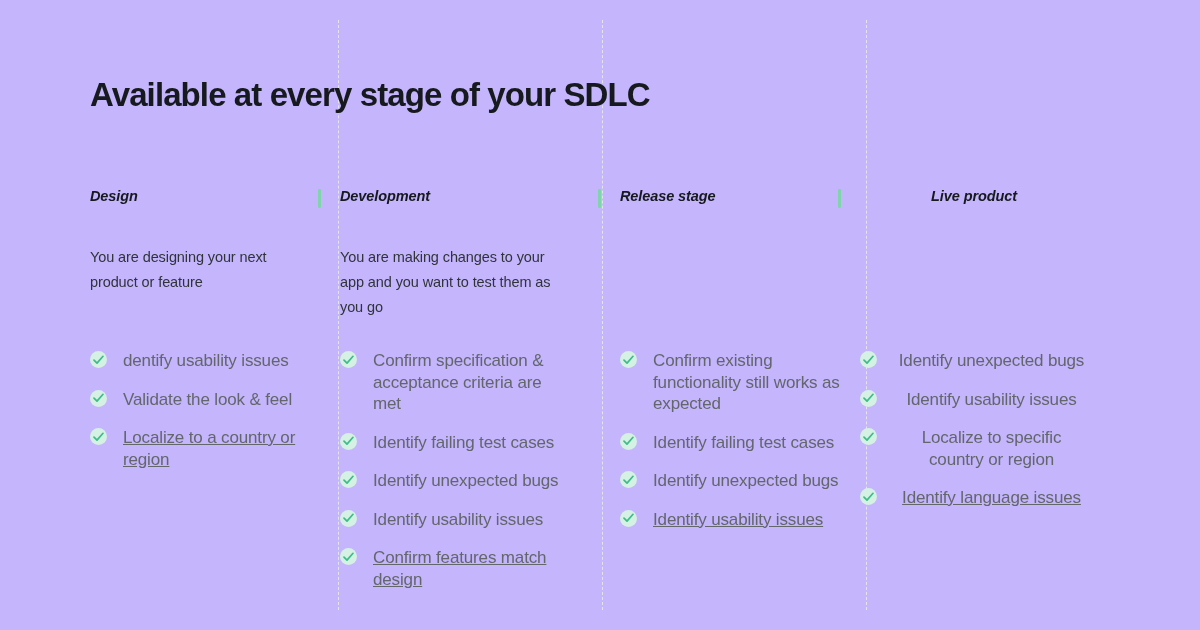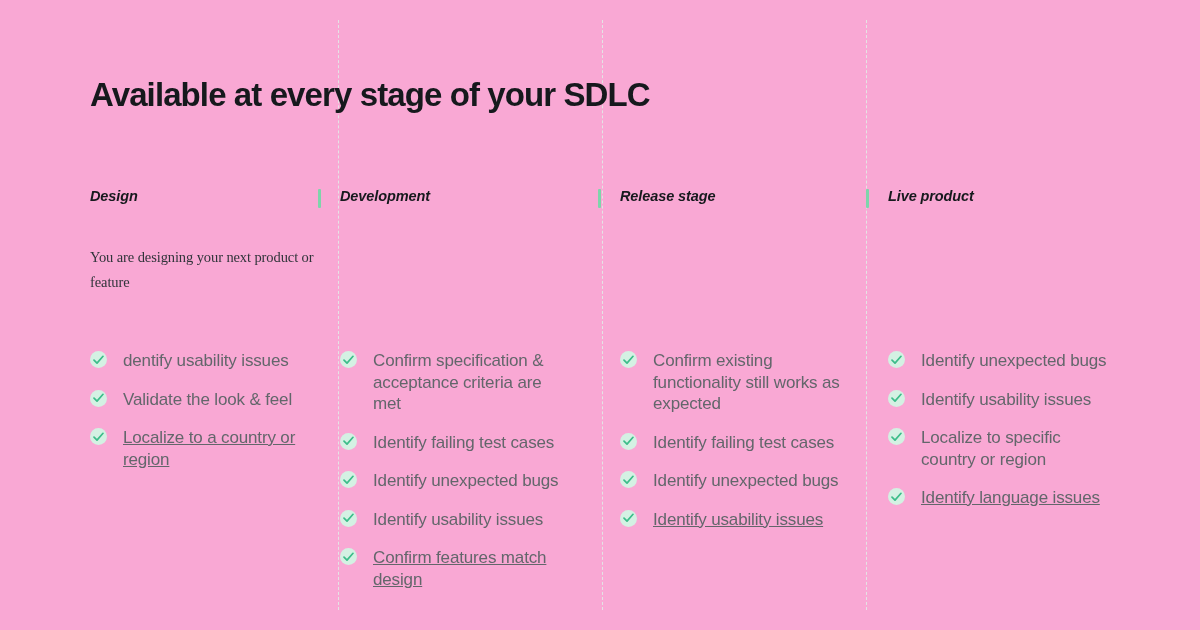--- a/index.html
+++ b/index.html
@@ -12,21 +12,21 @@
     height: 630px;
     overflow: hidden;
     font-family: "Liberation Sans", sans-serif;
     -webkit-font-smoothing: antialiased;
   }
 
   .page {
     position: relative;
     width: 1200px;
     height: 630px;
-    background: #f9a8d4;
+    background: #c4b5fd;
   }
 
   
   .divider {
     position: absolute;
     top: 20px;
     height: 590px;
     width: 0;
     border-left: 1px dashed #e4e4e4;
   }
@@ -56,21 +56,21 @@
     width: 1200px;
   }
   .col {
     position: absolute;
     top: 0;
     width: 228px;
   }
   .col.c0 { left: 90px; }
   .col.c1 { left: 340px; }
   .col.c2 { left: 620px; }
-  .col.c3 { left: 888px; }
+  .col.c3 { left: 860px; text-align: center; }
 
   .accent-bar {
     position: absolute;
     left: -22px;
     top: 3px;
     width: 3px;
     height: 19px;
     background: #7fd4ab;
     border-radius: 1px;
   }
@@ -86,21 +86,20 @@
     font-style: italic;
   }
 
   .col-desc {
     margin: 0;
     padding-top: 39px;
     font-size: 14.5px;
     line-height: 25px;
     color: #30343a;
     letter-spacing: -0.1px;
-    font-family: Liberation Serif, serif;
   }
 
   .col-list {
     list-style: none;
     margin: 0;
     padding: 0;
     position: absolute;
     top: 164px;
     left: 0;
     width: 230px;
@@ -175,20 +174,21 @@
               </svg>
           </span>
           <span>Localize to a country or region</span>
         </li>
       </ul>
     </div>
 
     <div class="col c1">
       <span class="accent-bar"></span>
       <h2 class="col-title">Development</h2>
+      <p class="col-desc">You are making changes to your app and you want to test them as you go</p>
       <ul class="col-list">
         <li>
           <span class="check-icon">
             <svg viewBox="0 0 11 10">
                 <path d="M1 5.1 L4 8.1 L10 1.3" fill="none" stroke="#3dbd8a" stroke-width="1.7" stroke-linecap="round" stroke-linejoin="round"></path>
               </svg>
           </span>
           <span>Confirm specification &amp; acceptance criteria are met</span>
         </li>
         <li>

